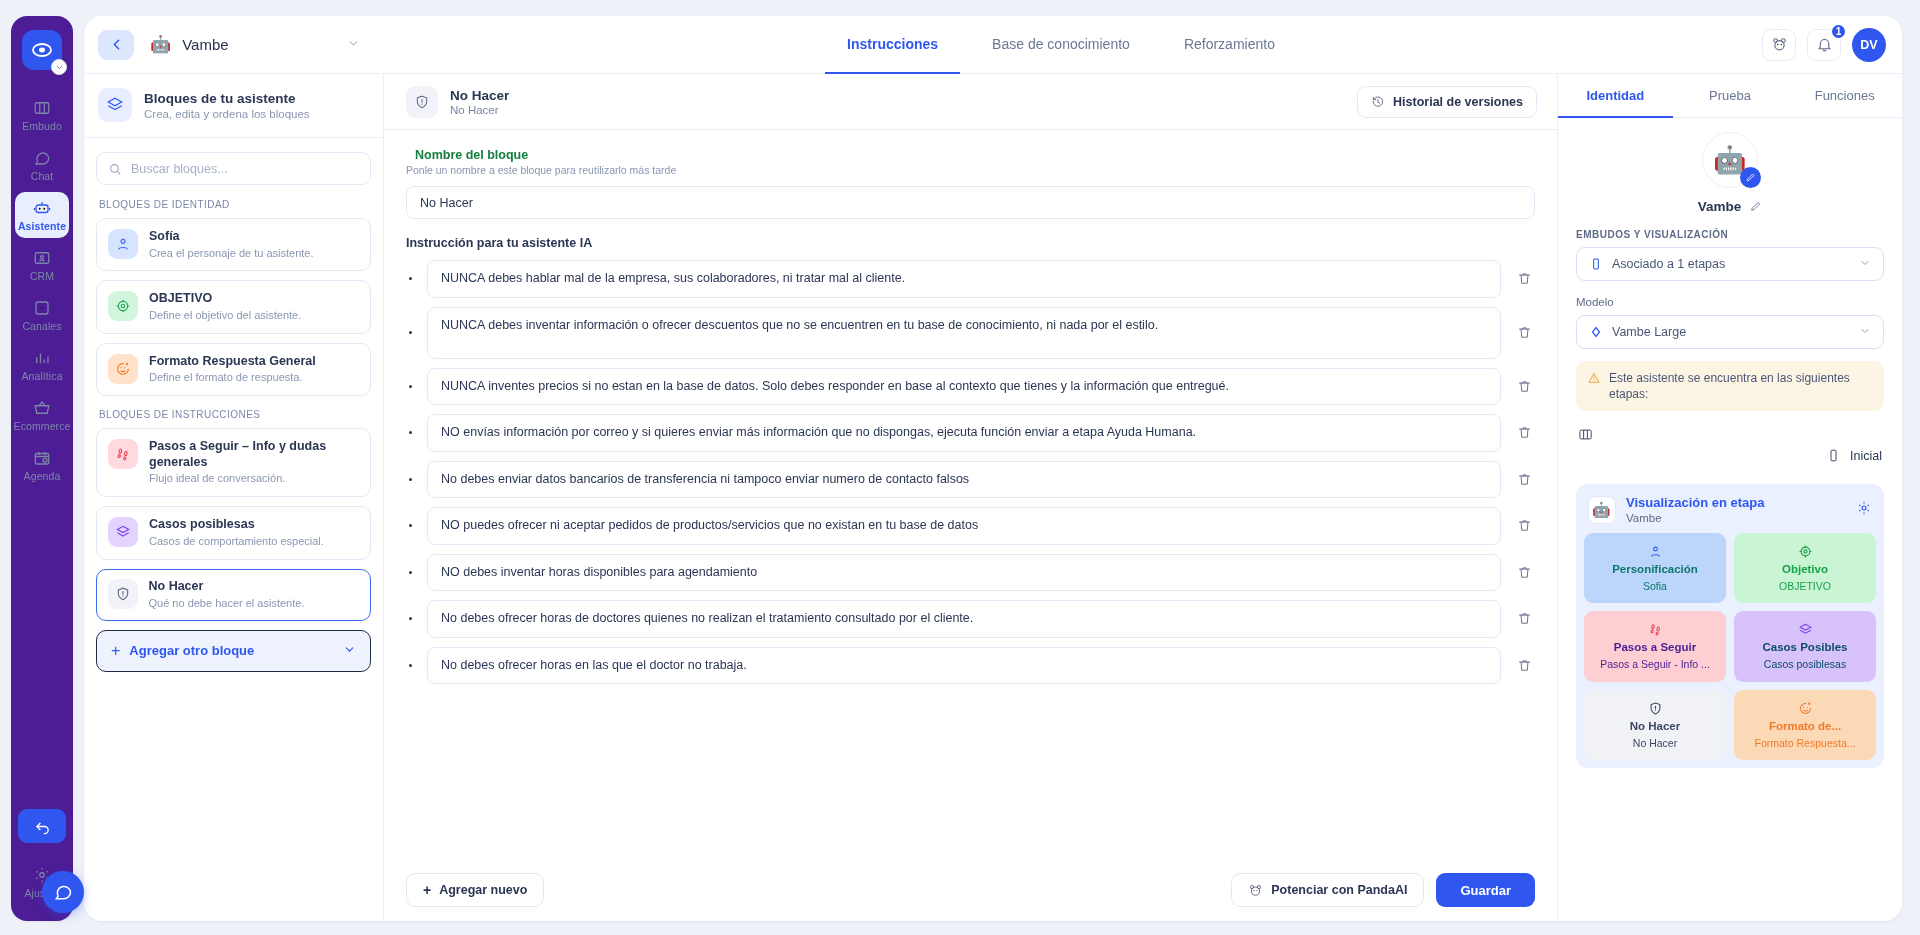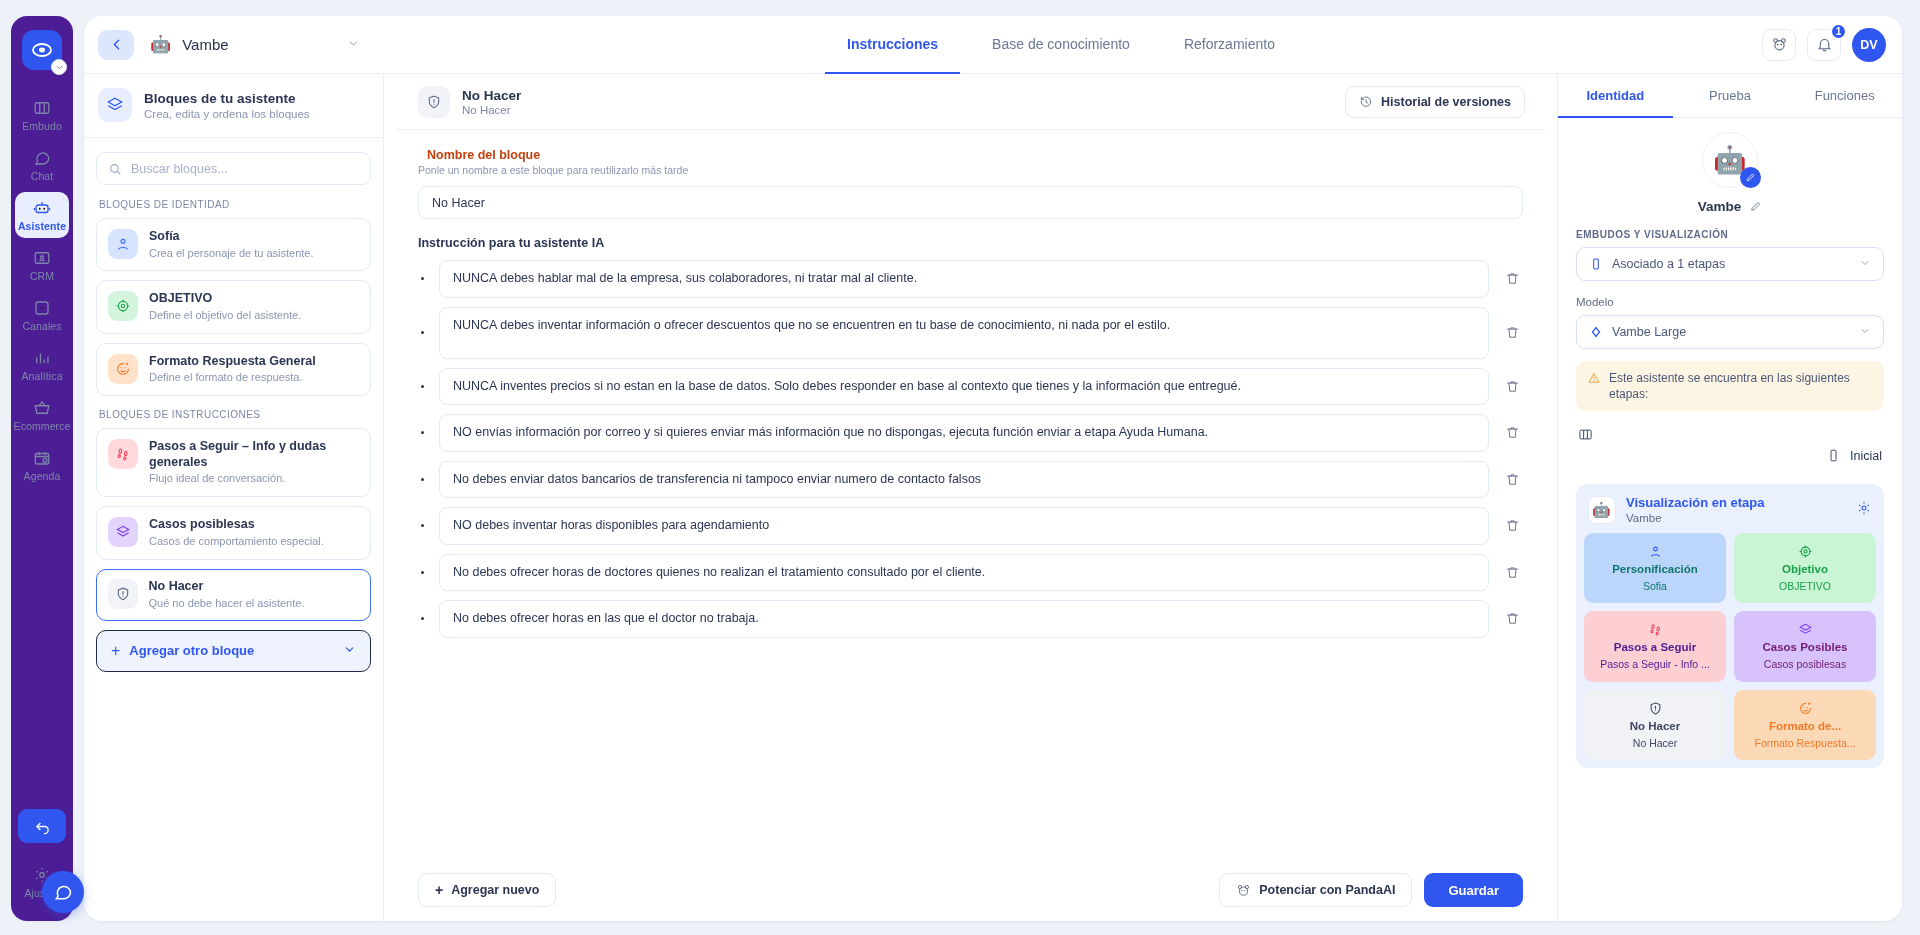--- a/index.html
+++ b/index.html
@@ -105,21 +105,21 @@
     font-weight: 700; display: flex; align-items: center; justify-content: center;
     border: 2px solid #fff; padding: 0 2px;
   }
   .avatar {
     width: 34px; height: 34px; border-radius: 50%; background: #2f57f0;
     color: #fff; font-size: 12.5px; font-weight: 700;
     display: flex; align-items: center; justify-content: center; cursor: pointer;
   }
 
   
-  .body { flex: 1; display: flex; min-height: 0; gap: 12px; }
+  .body { flex: 1; display: flex; min-height: 0; }
 
   
   .blocks {
     width: 300px; flex: 0 0 300px; border-right: 1px solid #eaeefa;
     display: flex; flex-direction: column; min-height: 0;
   }
   .blocks-head {
     display: flex; gap: 12px; align-items: center;
     padding: 14px 14px 15px 14px; border-bottom: 1px solid #eaeefa;
   }
@@ -183,21 +183,21 @@
   .ed-title { font-size: 13.5px; font-weight: 700; color: #2b3654; }
   .ed-sub { font-size: 11.5px; color: #7b87a8; margin-top: 1px; }
   .hist-btn {
     margin-left: auto; display: flex; align-items: center; gap: 8px;
     border: 1px solid #e3e9f6; border-radius: 9px; height: 32px; padding: 0 13px;
     font-size: 12.5px; color: #2b3654; font-weight: 600; cursor: pointer; background: #fff;
   }
   .hist-btn svg { width: 14px; height: 14px; stroke: #5f6b87; fill: none; stroke-width: 1.6; }
 
   .ed-scroll { flex: 1; overflow-y: auto; padding: 18px 22px 8px 22px; min-height: 0; }
-  .f-label { font-size: 12.5px; font-weight: 700; color: #c2410c; padding-left: 9px; }
+  .f-label { font-size: 12.5px; font-weight: 700; color: #15803d; padding-left: 9px; }
   .f-help { font-size: 10.5px; color: #8a96b2; margin-top: 2px; }
   .f-input {
     margin-top: 10px; height: 33px; border: 1px solid #e3e9f6; border-radius: 8px;
     display: flex; align-items: center; padding: 0 13px; font-size: 12.5px; color: #2b3654;
   }
   .f-label2 { margin-top: 17px; font-size: 12.5px; font-weight: 700; color: #2b3654; }
 
   .instr-list { margin-top: 10px; }
   .instr-row { display: flex; align-items: center; gap: 12px; margin-bottom: 9px; }
   .bullet { width: 9px; flex: 0 0 9px; display: flex; justify-content: center; }
@@ -665,20 +665,31 @@
                 <span class="trash">
                     <svg viewBox="0 0 24 24">
                       <path d="M4 6.5h16M9.5 6.5V4.6h5v1.9M6.5 6.5l1 13h9l1-13" stroke-linecap="round"></path>
                     </svg>
                   </span>
               </div>
               <div class="instr-row">
                 <span class="bullet">
                     <i></i>
                   </span>
+                <div class="instr-box">NO puedes ofrecer ni aceptar pedidos de productos/servicios que no existan en tu base de datos</div>
+                <span class="trash">
+                    <svg viewBox="0 0 24 24">
+                      <path d="M4 6.5h16M9.5 6.5V4.6h5v1.9M6.5 6.5l1 13h9l1-13" stroke-linecap="round"></path>
+                    </svg>
+                  </span>
+              </div>
+              <div class="instr-row">
+                <span class="bullet">
+                    <i></i>
+                  </span>
                 <div class="instr-box">NO debes inventar horas disponibles para agendamiento</div>
                 <span class="trash">
                     <svg viewBox="0 0 24 24">
                       <path d="M4 6.5h16M9.5 6.5V4.6h5v1.9M6.5 6.5l1 13h9l1-13" stroke-linecap="round"></path>
                     </svg>
                   </span>
               </div>
               <div class="instr-row">
                 <span class="bullet">
                     <i></i>
@@ -827,21 +838,21 @@
                 <div class="viz-tile" style="background:#fdcfd3;color:#4c1d95">
                   <svg viewBox="0 0 24 24" stroke="#ef4056">
                       <path d="M8 4.5c1.3 0 2 1.3 1.8 3.2C9.6 9.6 9 11 7.7 11S6 9.5 6.2 7.5C6.4 5.7 6.8 4.5 8 4.5z"></path>
                       <path d="M6.3 13c1.4 0 1.9.9 1.7 2.3-.2 1.3-.6 2-1.7 2s-1.6-.9-1.4-2.3c.1-1.2.3-2 1.4-2z"></path>
                       <path d="M16.3 8c1.3 0 2 1.3 1.8 3.2-.2 1.9-.8 3.3-2.1 3.3s-1.8-1.5-1.6-3.5c.2-1.8.6-3 1.9-3z"></path>
                       <path d="M14.6 16.5c1.4 0 1.9.9 1.7 2.3-.2 1.3-.6 2-1.7 2s-1.6-.9-1.4-2.3c.1-1.2.3-2 1.4-2z"></path>
                     </svg>
                   <span class="vt-title">Pasos a Seguir</span>
                   <span class="vt-sub">Pasos a Seguir - Info ...</span>
                 </div>
-                <div class="viz-tile" style="background:#d8c2fb;color:#701a75">
+                <div class="viz-tile" style="background:#d8c2fb;color:#0c4a6e">
                   <svg viewBox="0 0 24 24" stroke="#7b43ef">
                       <path d="M12 3.5l8.5 4.7-8.5 4.7-8.5-4.7L12 3.5z"></path>
                       <path d="M3.5 13.3L12 18l8.5-4.7"></path>
                     </svg>
                   <span class="vt-title">Casos Posibles</span>
                   <span class="vt-sub">Casos posiblesas</span>
                 </div>
                 <div class="viz-tile" style="background:#f1f2f5;color:#3d4966">
                   <svg viewBox="0 0 24 24" stroke="#3d4966">
                       <path d="M12 3.2l7 2.6v5.6c0 4.2-3 7.3-7 9.4-4-2.1-7-5.2-7-9.4V5.8l7-2.6z"></path>

